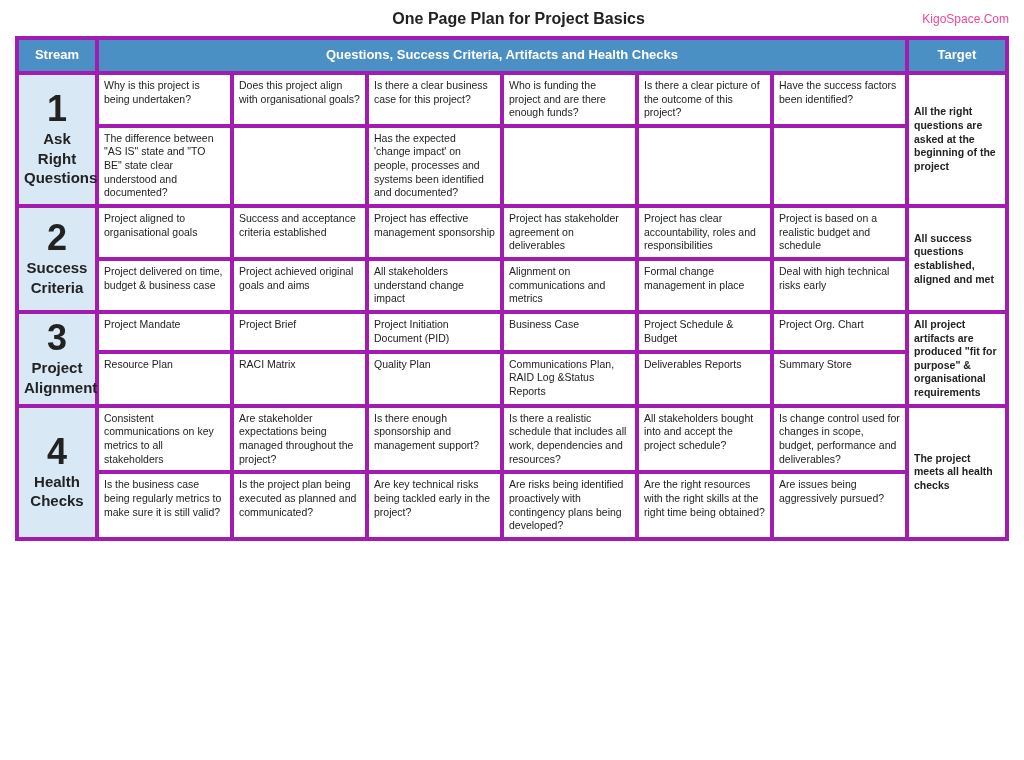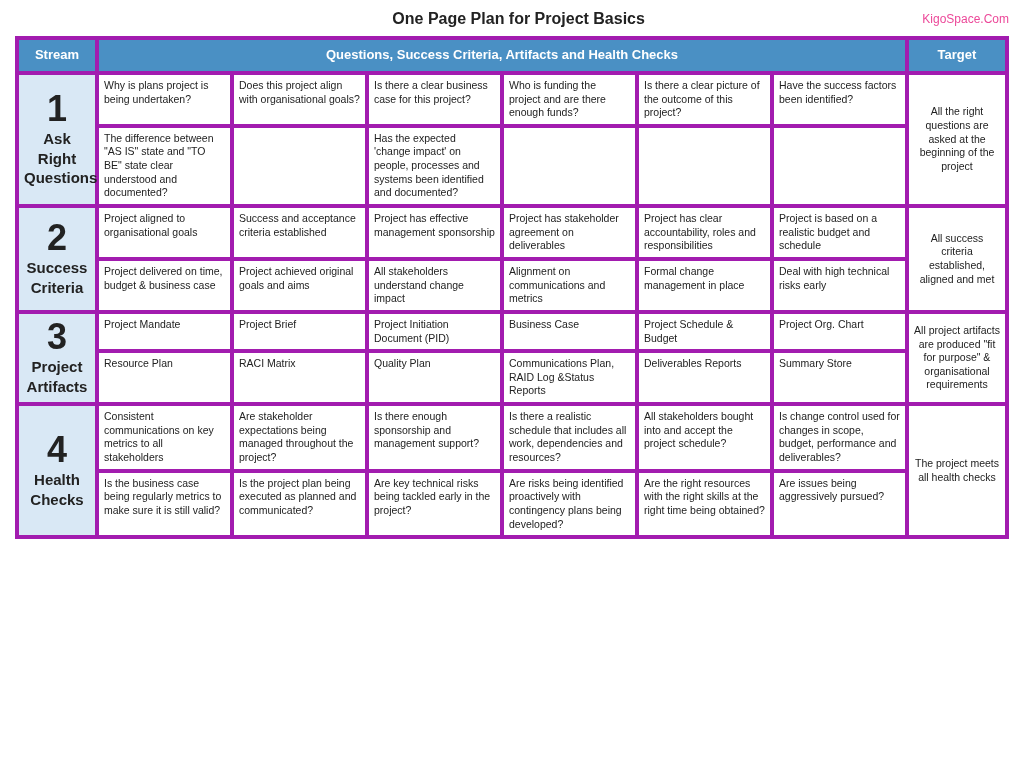--- a/index.html
+++ b/index.html
@@ -63,22 +63,22 @@
     }
     .stream-label {
       font-size: 15px;
       font-weight: bold;
       display: block;
       margin-top: 2px;
     }
     .target-col {
       width: 100px;
       background-color: #fff;
-      font-weight: normal;
-      text-align: center;
+      font-weight: bold;
+      text-align: left;
       vertical-align: middle !important;
     }
     .content-col {
       width: calc((100% - 180px) / 6);
     }
     .section-divider td {
       border-top: 2px solid #888;
     }
     .row-2nd td {
       border-top: 1px solid #ccc;
@@ -110,21 +110,21 @@
       <th colspan="6">Questions, Success Criteria, Artifacts and Health Checks</th>
       <th>Target</th>
     </tr>
   </thead>
   <tbody id="table-body">
       <tr>
         <td rowspan="2" class="stream-col">
           <span class="stream-num">1</span>
           <span class="stream-label">Ask Right Questions</span>
         </td>
-        <td class="content-col">Why is plans project is being undertaken?</td>
+        <td class="content-col">Why is this project is being undertaken?</td>
         <td class="content-col">Does this project align with organisational goals?</td>
         <td class="content-col">Is there a clear business case for this project?</td>
         <td class="content-col">Who is funding the project and are there enough funds?</td>
         <td class="content-col">Is there a clear picture of the outcome of this project?</td>
         <td class="content-col">Have the success factors been identified?</td>
         <td rowspan="2" class="target-col">All the right questions are asked at the beginning of the project</td>
       </tr>
       <tr class="row-2nd">
         <td class="content-col">The difference between "AS IS" state and  "TO BE" state clear understood and documented?</td>
         <td class="content-col"></td>
@@ -137,34 +137,34 @@
         <td rowspan="2" class="stream-col">
           <span class="stream-num">2</span>
           <span class="stream-label">Success Criteria</span>
         </td>
         <td class="content-col">Project aligned to organisational goals</td>
         <td class="content-col">Success and acceptance criteria established</td>
         <td class="content-col">Project has effective management sponsorship</td>
         <td class="content-col">Project has stakeholder agreement on deliverables</td>
         <td class="content-col">Project has clear accountability, roles and responsibilities</td>
         <td class="content-col">Project is based on a realistic budget and schedule</td>
-        <td rowspan="2" class="target-col">All success criteria established, aligned and met</td>
+        <td rowspan="2" class="target-col">All success questions established, aligned and met</td>
       </tr>
       <tr class="row-2nd">
         <td class="content-col">Project delivered on time, budget &amp; business case</td>
         <td class="content-col">Project achieved original goals and aims</td>
         <td class="content-col">All stakeholders understand change impact</td>
         <td class="content-col">Alignment on communications and metrics</td>
         <td class="content-col">Formal change management in place</td>
         <td class="content-col">Deal with high technical risks early</td>
       </tr>
       <tr class="section-divider">
         <td rowspan="2" class="stream-col">
           <span class="stream-num">3</span>
-          <span class="stream-label">Project Artifacts</span>
+          <span class="stream-label">Project Alignment</span>
         </td>
         <td class="content-col">Project Mandate</td>
         <td class="content-col">Project Brief</td>
         <td class="content-col">Project Initiation Document (PID)</td>
         <td class="content-col">Business Case</td>
         <td class="content-col">Project Schedule &amp; Budget</td>
         <td class="content-col">Project Org. Chart</td>
         <td rowspan="2" class="target-col">All project artifacts are produced "fit for purpose" &amp; organisational requirements</td>
       </tr>
       <tr class="row-2nd">

